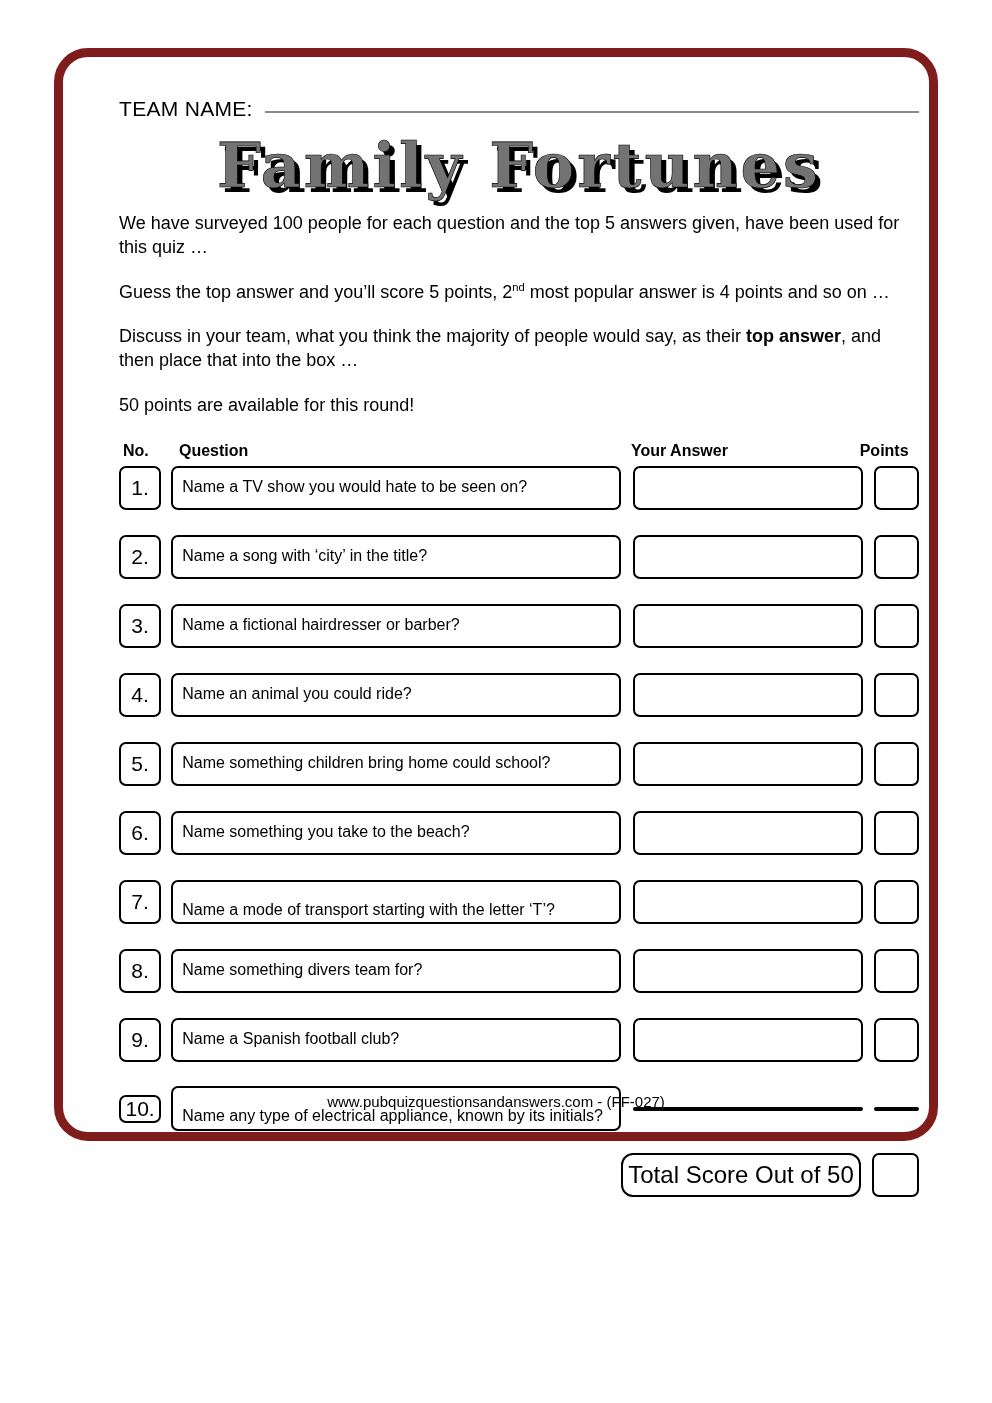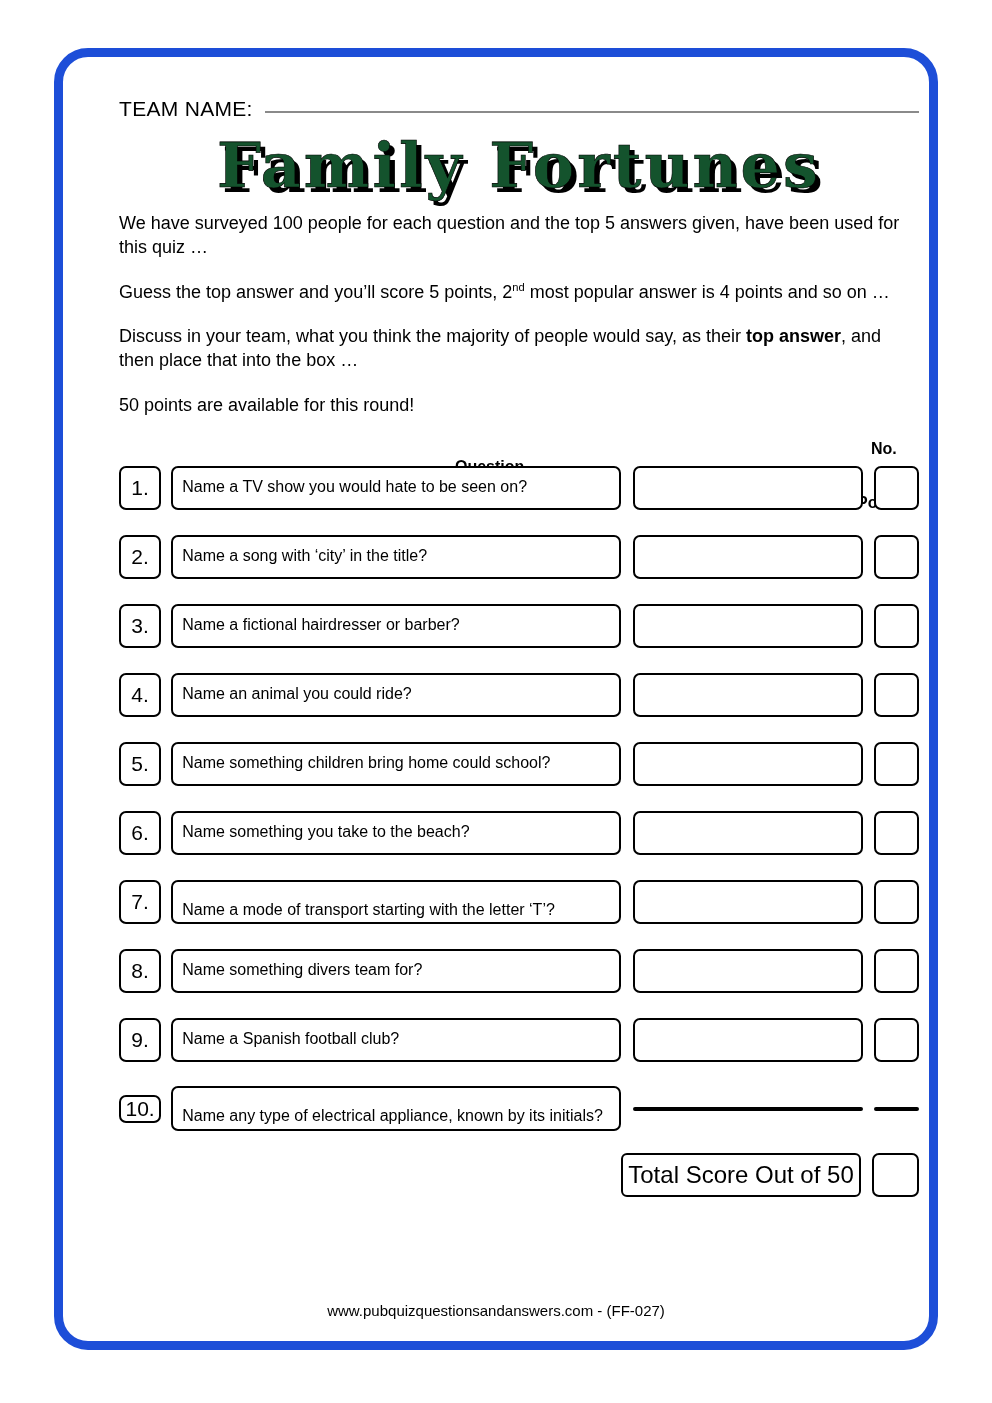--- a/index.html
+++ b/index.html
@@ -15,22 +15,22 @@
     position: relative;
     overflow: hidden;
   }
 
   
   .sheet-frame {
     position: absolute;
     left: 54px;
     top: 48px;
     width: 884px;
-    height: 1302px;
-    border: 9px solid #1d4ed8;
+    height: 1093px;
+    border: 9px solid #7f1d1d;
     border-radius: 34px;
     background: #ffffff;
     box-sizing: border-box;
   }
 
   .sheet-inner {
     position: absolute;
     left: 56px;
     top: 40px;
     width: 800px;
@@ -67,21 +67,21 @@
     margin-top: 6px;
     margin-bottom: 2px;
     text-align: center;
     color: #000000;
     text-shadow: 4px 4px 0 #000000,
                  4px 4px 0 #000000;
     -webkit-text-stroke: 0.6px #000;
     white-space: nowrap;
   }
   .title .solid {
-    color: #14532d;
+    color: #737373;
     text-shadow: 5px 5px 0 #000;
   }
 
   
   .intro {
     margin-top: 14px;
     font-size: 18px;
     line-height: 1.32;
   }
   .intro p {
@@ -99,21 +99,20 @@
   .qtable {
     margin-top: 22px;
   }
   .col-head {
     display: flex;
     align-items: flex-end;
     font-weight: bold;
     font-size: 16px;
     height: 20px;
     margin-bottom: 6px;
-    flex-direction: column;
   }
   .h-no      { width: 52px; text-align: left; padding-left: 4px; box-sizing: border-box;}
   .h-q       { width: 474px; padding-left: 10px; box-sizing: border-box;}
   .h-answer  { width: 247px; padding-left: 8px; box-sizing: border-box;}
   .h-points  { width: 62px; padding-left: 0px; box-sizing: border-box;}
 
   .qrow {
     display: flex;
     align-items: stretch;
     margin-bottom: 25px;
@@ -157,21 +156,21 @@
   }
 
   
   .total-row {
     display: flex;
     justify-content: flex-end;
     margin-top: 22px;
   }
   .total-box {
     border: 2px solid #000;
-    border-radius: 6px;
+    border-radius: 12px;
     width: 240px;
     height: 44px;
     display: flex;
     align-items: center;
     justify-content: center;
     font-size: 24px;
     margin-right: 11px;
     box-sizing: border-box;
     background: #fff;
   }

